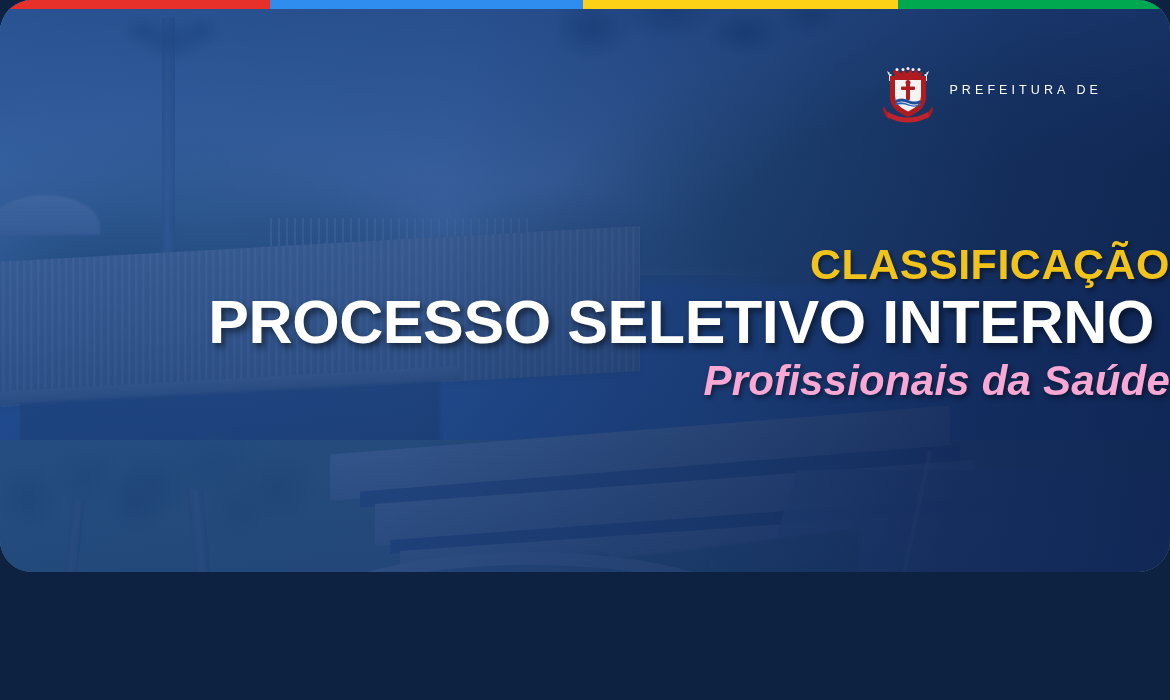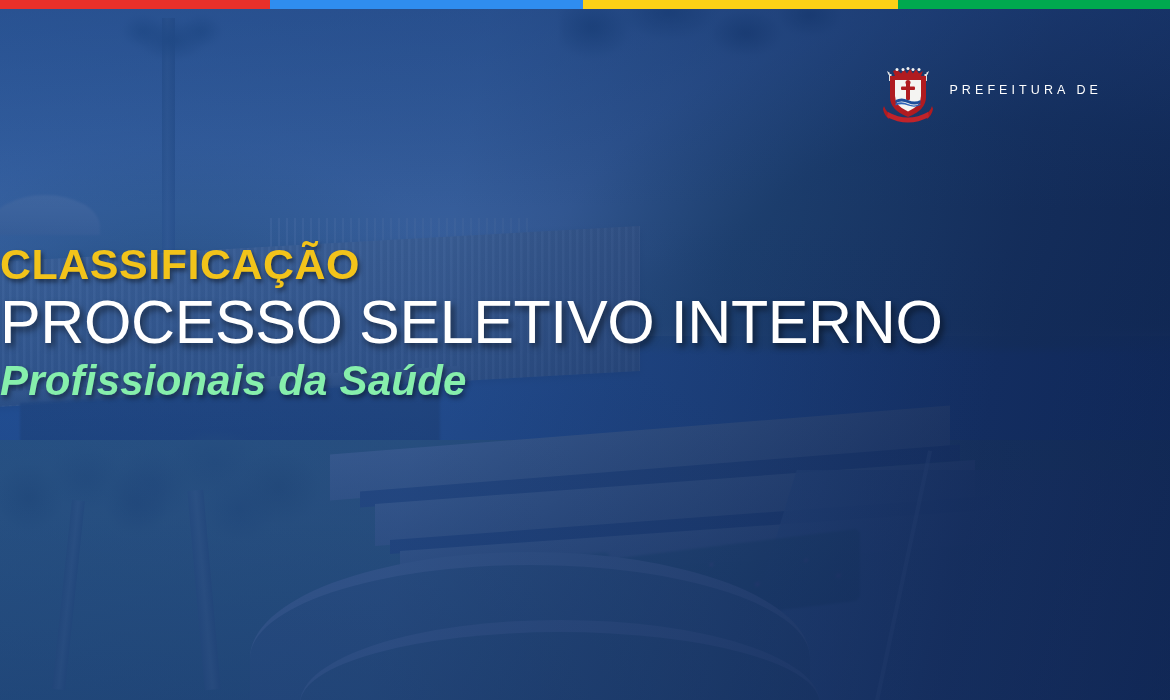--- a/index.html
+++ b/index.html
@@ -7,23 +7,24 @@
     padding: 0;
     background: #0d2240;
   }
   body {
     font-family: "Liberation Sans", sans-serif;
   }
 
   #banner {
     position: relative;
     width: 1170px;
-    height: 700px;
+    height: 572px;
     overflow: hidden;
     background: #2b5494;
+    border-radius: 32px;
   }
 
   
   #top-strip {
     position: absolute;
     top: 0; left: 0;
     width: 1170px;
     height: 9px;
     display: flex;
     z-index: 40;
@@ -348,43 +349,43 @@
     letter-spacing: 0.6px;
     white-space: nowrap;
   }
 
   
   #headline {
     position: absolute;
     left: 0; right: 0;
     top: 243px;
     z-index: 30;
-    padding-right: 70px;
+    text-align: right;
   }
   .kicker {
     color: #F2C31A;
     font-size: 43px;
     font-weight: 700;
     letter-spacing: .5px;
     line-height: 1.02;
     text-shadow: 2px 3px 4px rgba(0,0,0,.45);
     margin: 0 0 4px 0;
   }
   .maintitle {
     color: #ffffff;
     font-size: 61px;
-    font-weight: 400;
+    font-weight: 700;
     letter-spacing: -0.4px;
     line-height: 1.02;
     text-shadow: 3px 4px 6px rgba(0,0,0,.5);
-    margin: 0 0 6px 0;
+    margin: 0 16px 6px 0;
     white-space: nowrap;
   }
   .subtitle {
-    color: #86efac;
+    color: #f9a8d4;
     font-size: 42px;
     font-weight: 700;
     font-style: italic;
     letter-spacing: .2px;
     line-height: 1.05;
     text-shadow: 2px 3px 5px rgba(0,0,0,.45);
     margin: 0;
   }
 </style>
 </head>

